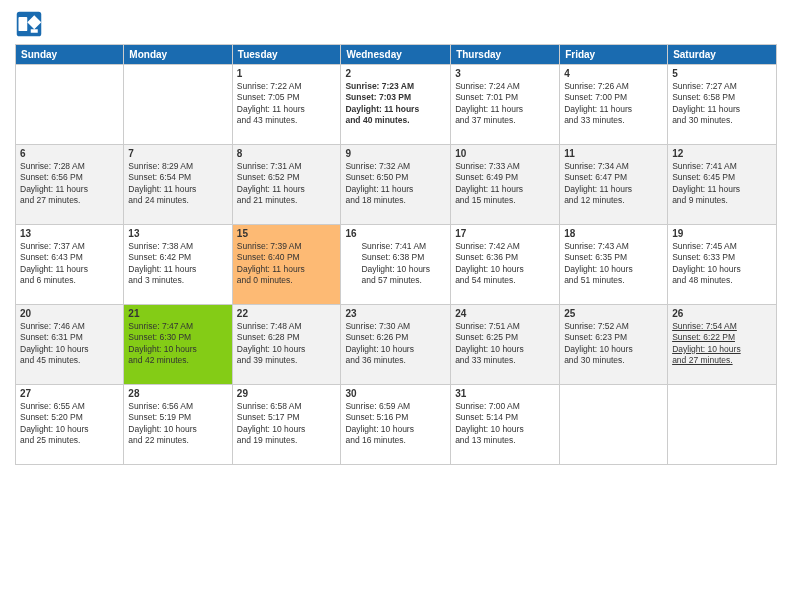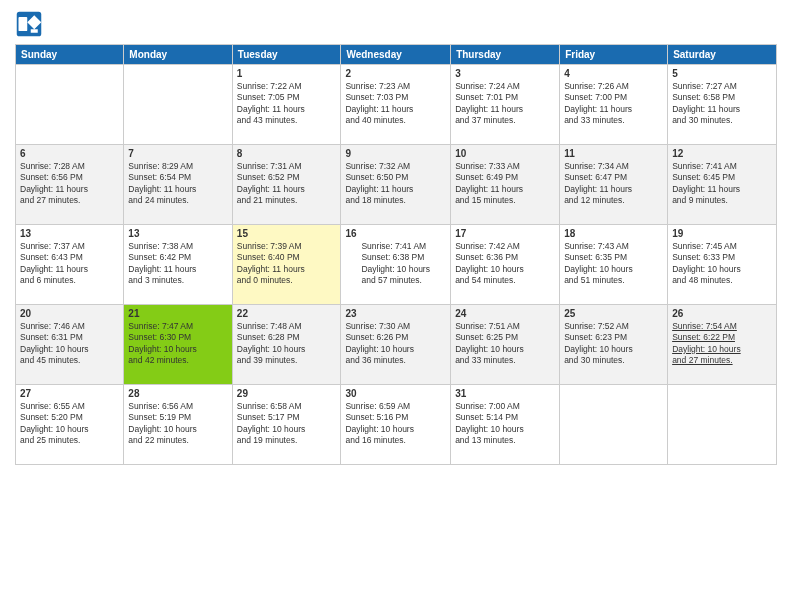--- a/index.html
+++ b/index.html
@@ -137,21 +137,21 @@
           <td class="empty"></td>
           <td style="background-color: rgb(255, 255, 255);">
             <div class="day-number">1</div>
             <div class="day-info" style="white-space: pre-line;">Sunrise: 7:22 AM
 Sunset: 7:05 PM
 Daylight: 11 hours
 and 43 minutes.</div>
           </td>
           <td style="background-color: rgb(255, 255, 255);">
             <div class="day-number">2</div>
-            <div class="day-info" style="white-space: pre-line;">Sunrise: 7:23 AM
+            <div class="day-info" style="white-space: pre-line; font-weight: bold;">Sunrise: 7:23 AM
 Sunset: 7:03 PM
 Daylight: 11 hours
 and 40 minutes.</div>
           </td>
           <td style="background-color: rgb(255, 255, 255);">
             <div class="day-number">3</div>
             <div class="day-info" style="white-space: pre-line;">Sunrise: 7:24 AM
 Sunset: 7:01 PM
 Daylight: 11 hours
 and 37 minutes.</div>
@@ -230,21 +230,21 @@
 Daylight: 11 hours
 and 6 minutes.</div>
           </td>
           <td style="background-color: rgb(255, 255, 255);">
             <div class="day-number">13</div>
             <div class="day-info" style="white-space: pre-line;">Sunrise: 7:38 AM
 Sunset: 6:42 PM
 Daylight: 11 hours
 and 3 minutes.</div>
           </td>
-          <td style="background-color: #fef9c3;">
+          <td style="background-color: #fdba74;">
             <div class="day-number">15</div>
             <div class="day-info" style="white-space: pre-line;">Sunrise: 7:39 AM
 Sunset: 6:40 PM
 Daylight: 11 hours
 and 0 minutes.</div>
           </td>
           <td style="background-color: rgb(255, 255, 255);">
             <div class="day-number">16</div>
             <div class="day-info" style="white-space: pre-line; margin-left: 16px;">Sunrise: 7:41 AM
 Sunset: 6:38 PM

